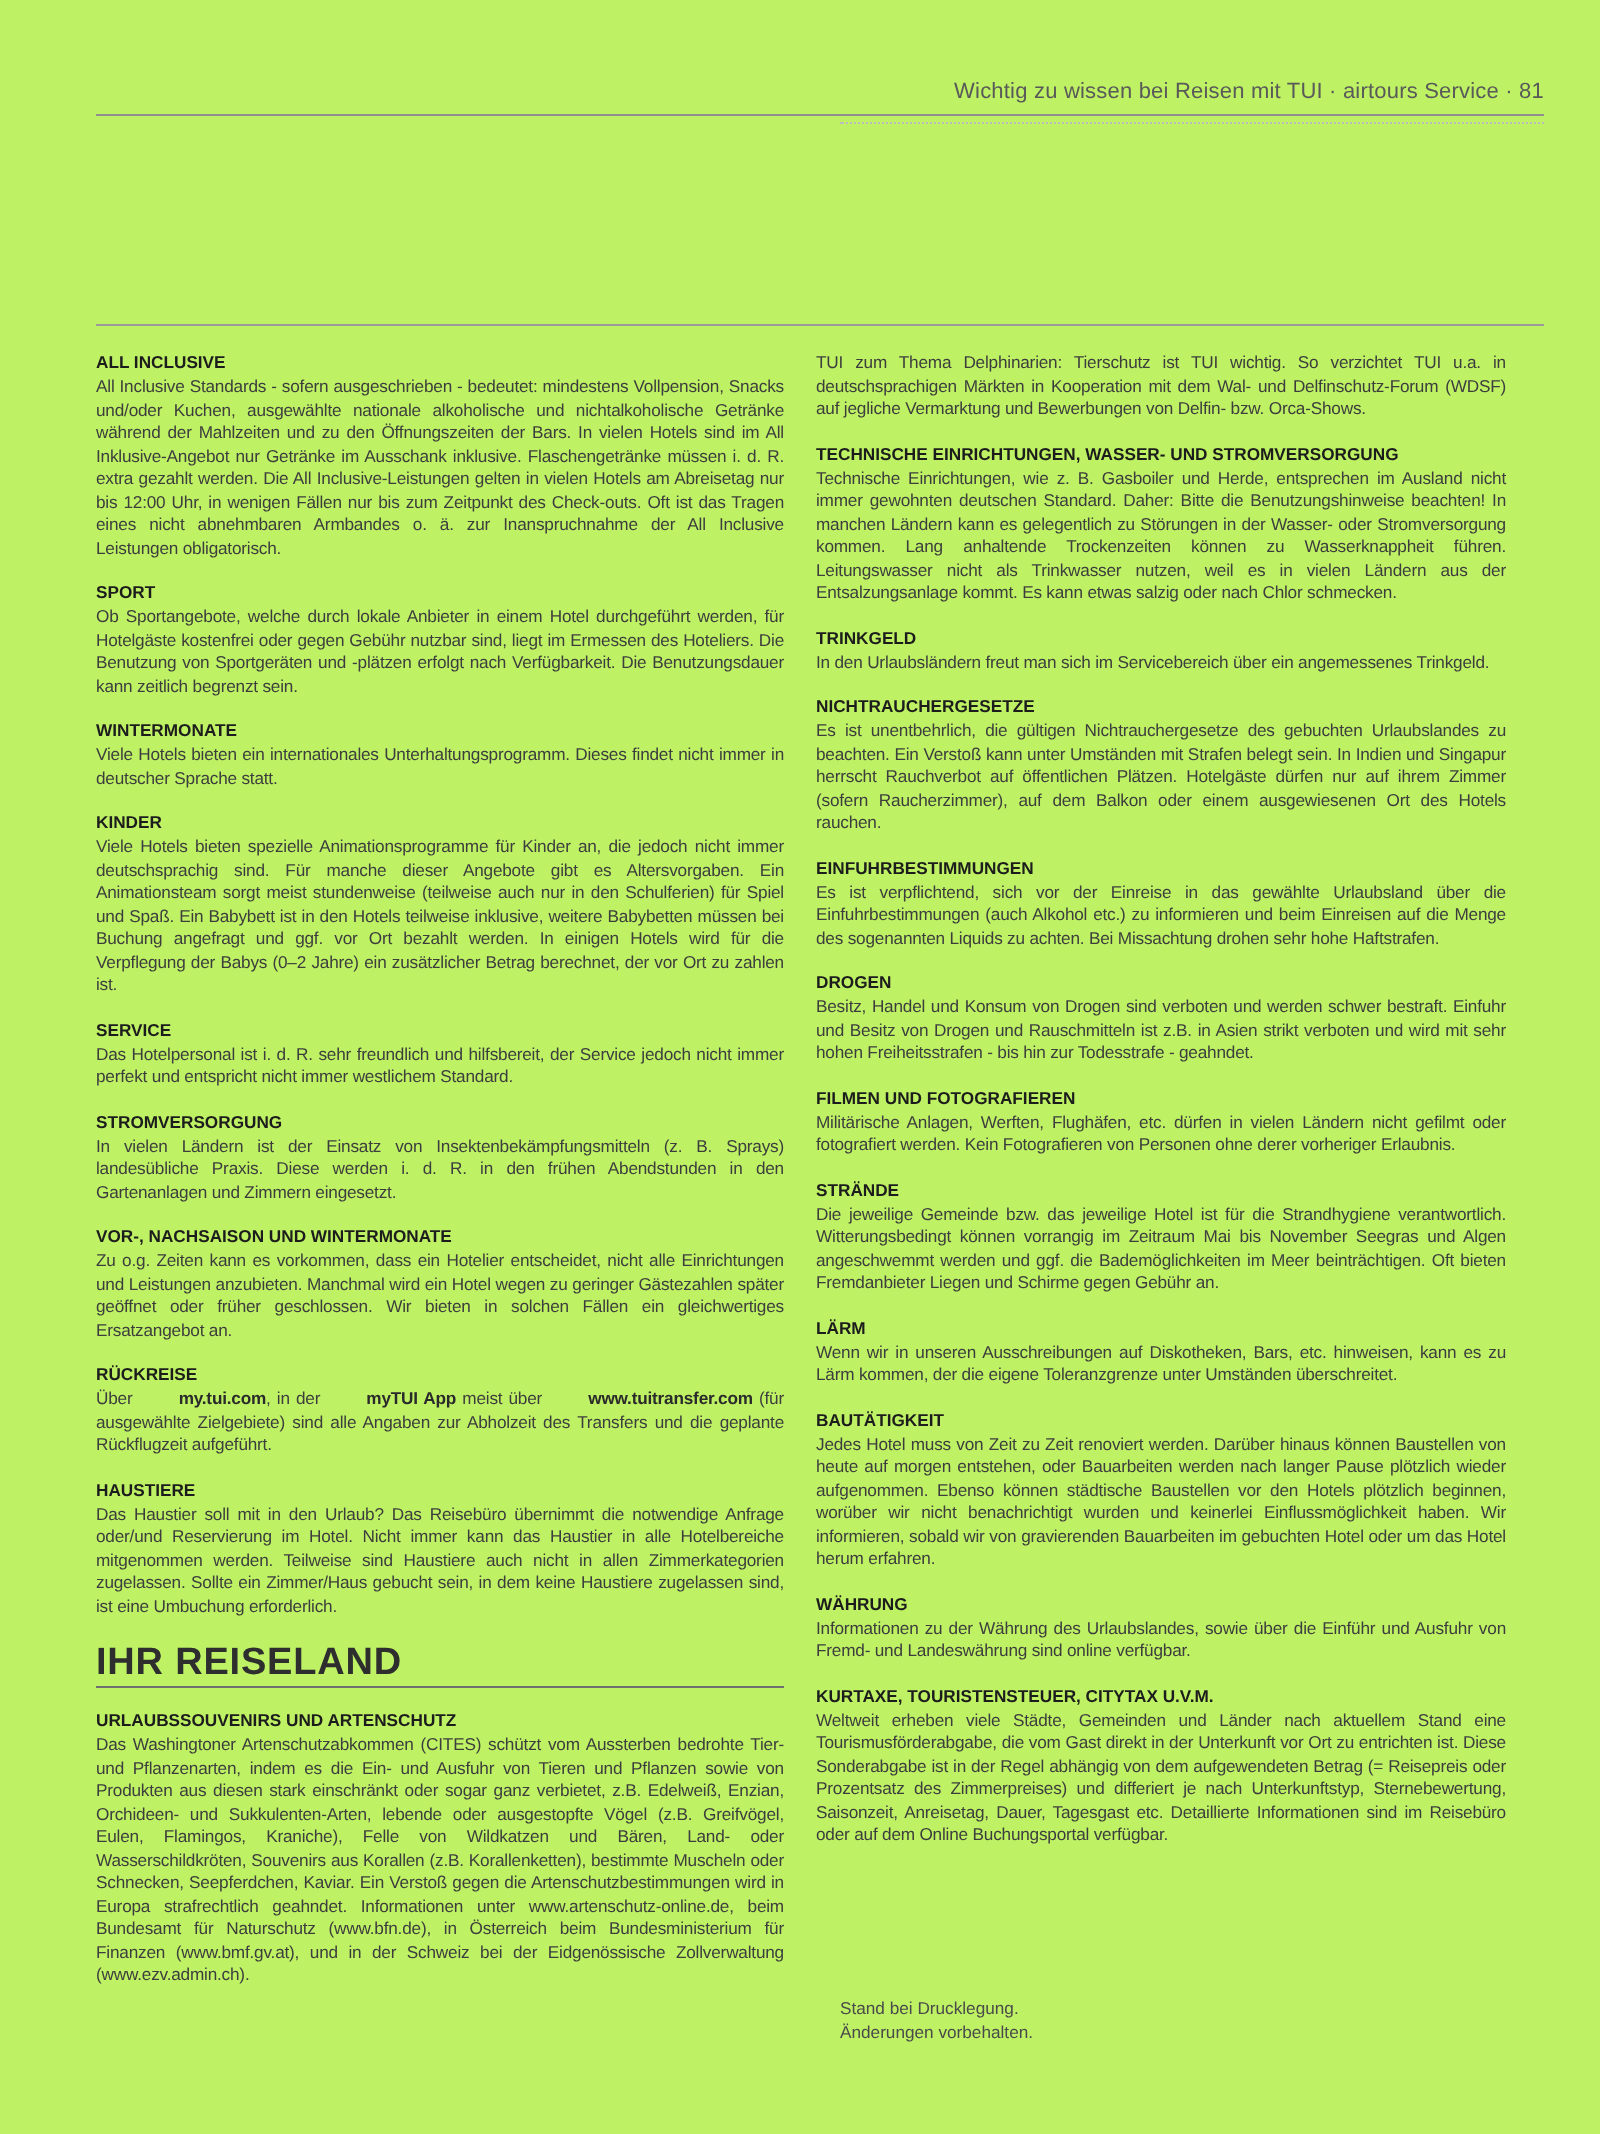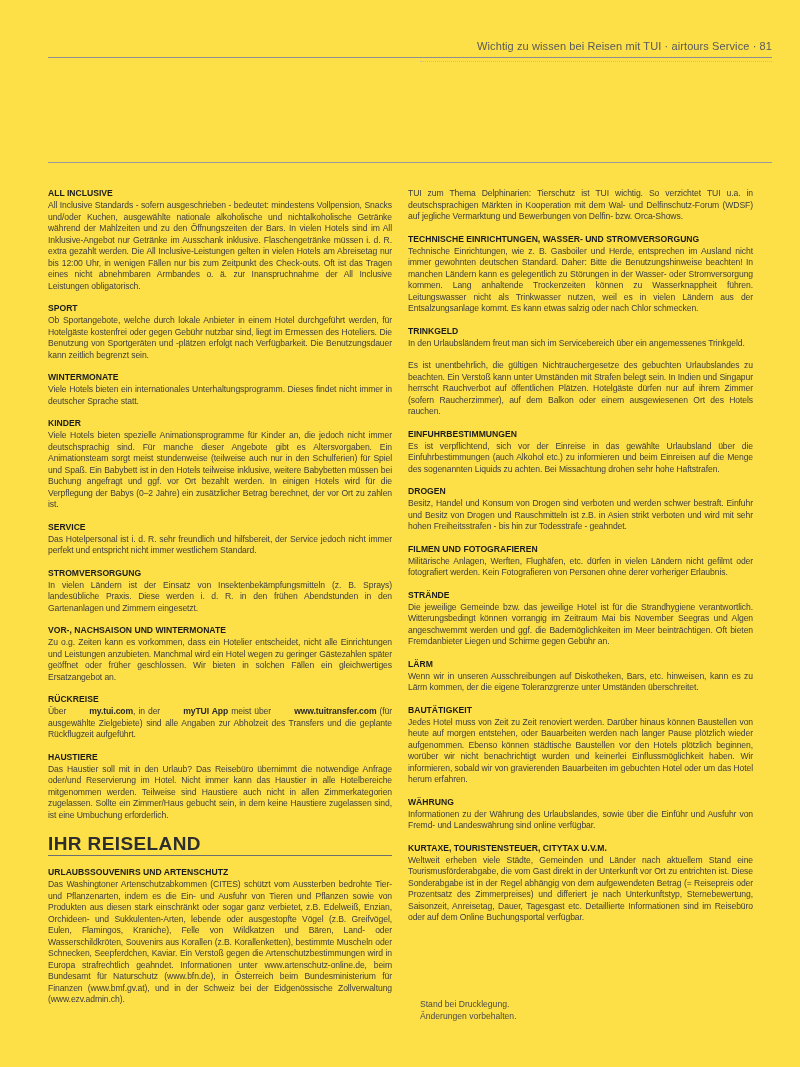--- a/index.html
+++ b/index.html
@@ -1,21 +1,21 @@
 <!DOCTYPE html>
 <html><head>
 <meta charset="utf-8">
 <style>
   * { box-sizing: border-box; }
   html, body { margin: 0; padding: 0; background: #ffffff; }
   .page {
     position: relative;
     width: 800px;
     height: 1067px;
-    background: #fde047;
+    background: #bef264;
     font-family: "Liberation Sans", sans-serif;
     overflow: hidden;
   }
   .header-title {
     position: absolute;
     top: 40px;
     right: 28px;
     font-size: 11px;
     color: #595959;
     letter-spacing: 0.1px;
@@ -45,21 +45,21 @@
     position: absolute;
     top: 172px;
     font-size: 8.6px;
     line-height: 11.5px;
     letter-spacing: -0.1px;
     color: #3d3d3d;
   }
   .col-left  { left: 48px;  width: 344px; }
   .col-right { left: 408px; width: 345px; }
   .section { margin-top: 11px; }
-  .col .section:first-child { margin-top: 16px; }
+  .col .section:first-child { margin-top: 4px; }
   .section h3 {
     margin: 0 0 1px 0;
     font-size: 8.6px;
     line-height: 11px;
     font-weight: bold;
     color: #1c1c1c;
     letter-spacing: 0;
   }
   .section p { margin: 0; text-align: justify; }
   .section p .b { font-weight: bold; color: #2a2a2a; padding-left: 20px; }
@@ -145,20 +145,21 @@
       </div>
       <div class="section">
         <h3>TECHNISCHE EINRICHTUNGEN, WASSER- UND STROMVERSORGUNG</h3>
         <p><span>Technische Einrichtungen, wie z. B. Gasboiler und Herde, entsprechen im Ausland nicht immer gewohnten deutschen Standard. Daher: Bitte die Benutzungshinweise beachten! In manchen Ländern kann es gelegentlich zu Störungen in der Wasser- oder Stromversorgung kommen. Lang anhaltende Trockenzeiten können zu Wasserknappheit führen. Leitungswasser nicht als Trinkwasser nutzen, weil es in vielen Ländern aus der Entsalzungsanlage kommt. Es kann etwas salzig oder nach Chlor schmecken.</span></p>
       </div>
       <div class="section">
         <h3>TRINKGELD</h3>
         <p><span>In den Urlaubsländern freut man sich im Servicebereich über ein angemessenes Trinkgeld.</span></p>
       </div>
       <div class="section">
+        <h3>NICHTRAUCHERGESETZE</h3>
         <p><span>Es ist unentbehrlich, die gültigen Nichtrauchergesetze des gebuchten Urlaubslandes zu beachten. Ein Verstoß kann unter Umständen mit Strafen belegt sein. In Indien und Singapur herrscht Rauchverbot auf öffentlichen Plätzen. Hotelgäste dürfen nur auf ihrem Zimmer (sofern Raucherzimmer), auf dem Balkon oder einem ausgewiesenen Ort des Hotels rauchen.</span></p>
       </div>
       <div class="section">
         <h3>EINFUHRBESTIMMUNGEN</h3>
         <p><span>Es ist verpflichtend, sich vor der Einreise in das gewählte Urlaubsland über die Einfuhrbestimmungen (auch Alkohol etc.) zu informieren und beim Einreisen auf die Menge des sogenannten Liquids zu achten. Bei Missachtung drohen sehr hohe Haftstrafen.</span></p>
       </div>
       <div class="section">
         <h3>DROGEN</h3>
         <p><span>Besitz, Handel und Konsum von Drogen sind verboten und werden schwer bestraft. Einfuhr und Besitz von Drogen und Rauschmitteln ist z.B. in Asien strikt verboten und wird mit sehr hohen Freiheitsstrafen - bis hin zur Todesstrafe - geahndet.</span></p>
       </div>

